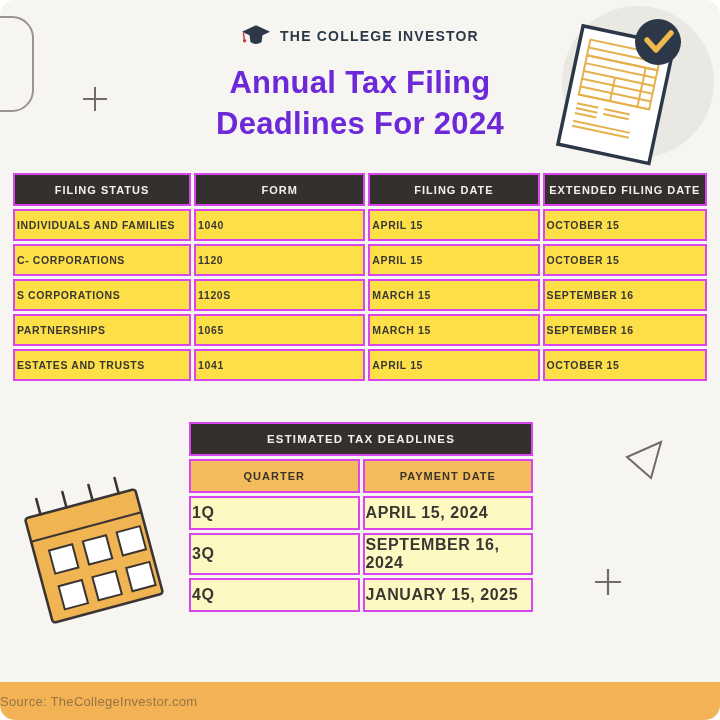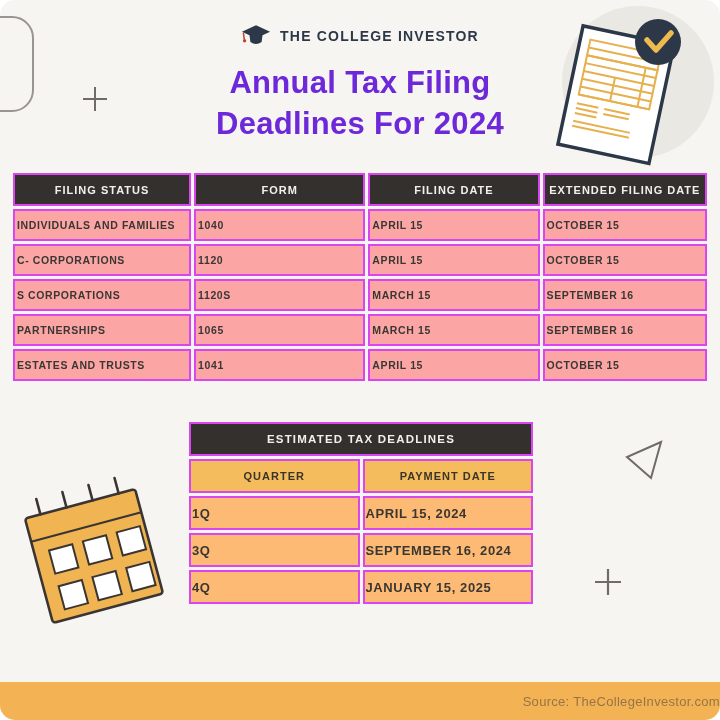--- a/index.html
+++ b/index.html
@@ -14,32 +14,32 @@
   
   .rounded-rect-outline{position:absolute;left:-30px;top:16px;width:60px;height:92px;border:2px solid #98948f;border-radius:22px;}
   .decor-svg{position:absolute;}
 
   
   table{border-collapse:separate;border-spacing:3px;}
   th,td{border:2px solid #d946ef;vertical-align:middle;
         font-weight:bold;}
   .filing-table{position:absolute;left:10px;top:170px;width:700px;table-layout:fixed;}
   .filing-table th{background:#33302d;color:#f2f0ed;font-size:11px;letter-spacing:1px;height:29px;padding:0 2px;}
-  .filing-table td{background:#fca5a5;color:#3a3733;font-size:10.5px;letter-spacing:0.6px;height:28px;padding:0 2px;}
+  .filing-table td{background:#fde047;color:#3a3733;font-size:10.5px;letter-spacing:0.6px;height:28px;padding:0 2px;}
   .filing-table col.c1{width:26%;} .filing-table col.c2{width:25%;}
   .filing-table col.c3{width:25%;} .filing-table col.c4{width:24%;}
 
   .est-table{position:absolute;left:186px;top:419px;width:350px;table-layout:fixed;}
   .est-table th.est-title{background:#33302d;color:#f2f0ed;font-size:11.5px;letter-spacing:1.2px;height:28px;}
   .est-table th.est-col{background:#f4bc5d;color:#3a3528;font-size:11px;letter-spacing:1px;height:28px;}
-  .est-table td{background:#fdba74;color:#3a3733;font-size:13px;letter-spacing:0.6px;height:28px;}
+  .est-table td{background:#fef9c3;color:#3a3733;font-size:16px;letter-spacing:0.6px;height:28px;}
 
   
   .footer{position:absolute;left:0;bottom:0;width:100%;height:38px;background:#f3b354;
-          display:flex;align-items:center;justify-content:flex-end;
+          display:flex;align-items:center;justify-content:flex-start;
           font-size:13px;letter-spacing:0.3px;color:rgba(92,78,60,0.62);}
 </style>
 </head>
 <body>
 
 <div class="canvas">
 
   <div class="rounded-rect-outline"></div>
 
   <svg class="decor-svg" style="left:82px;top:86px;" width="26" height="26">

